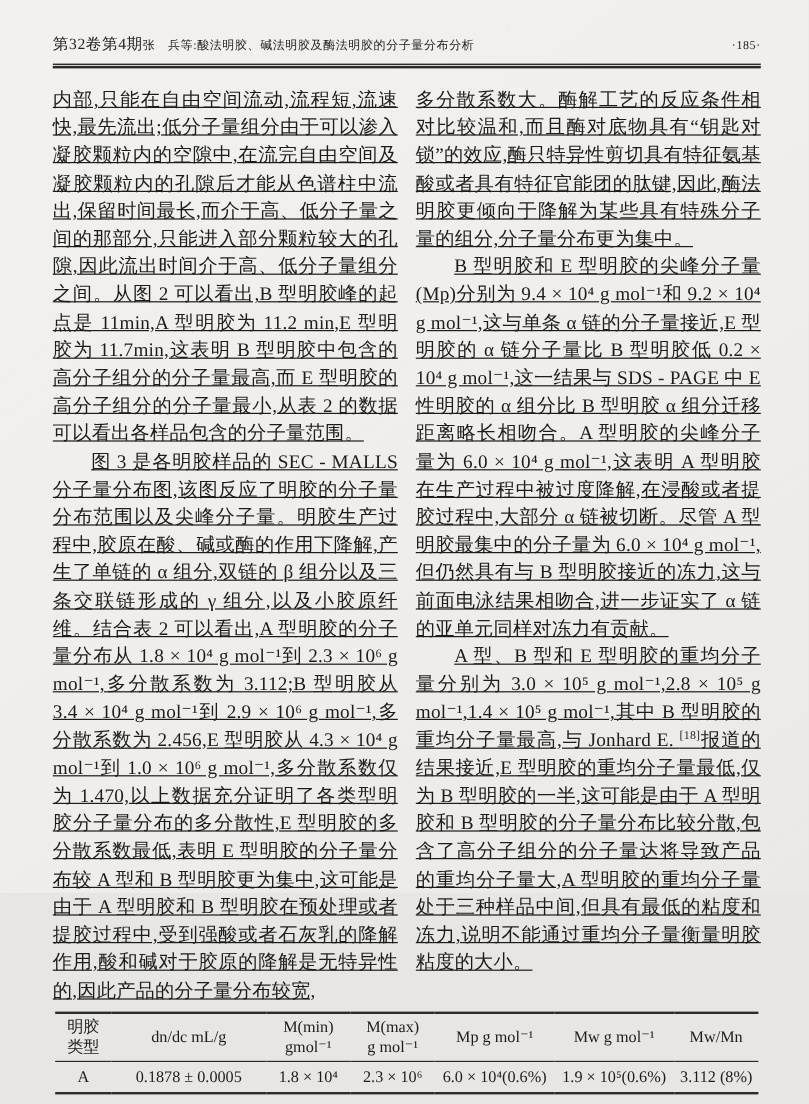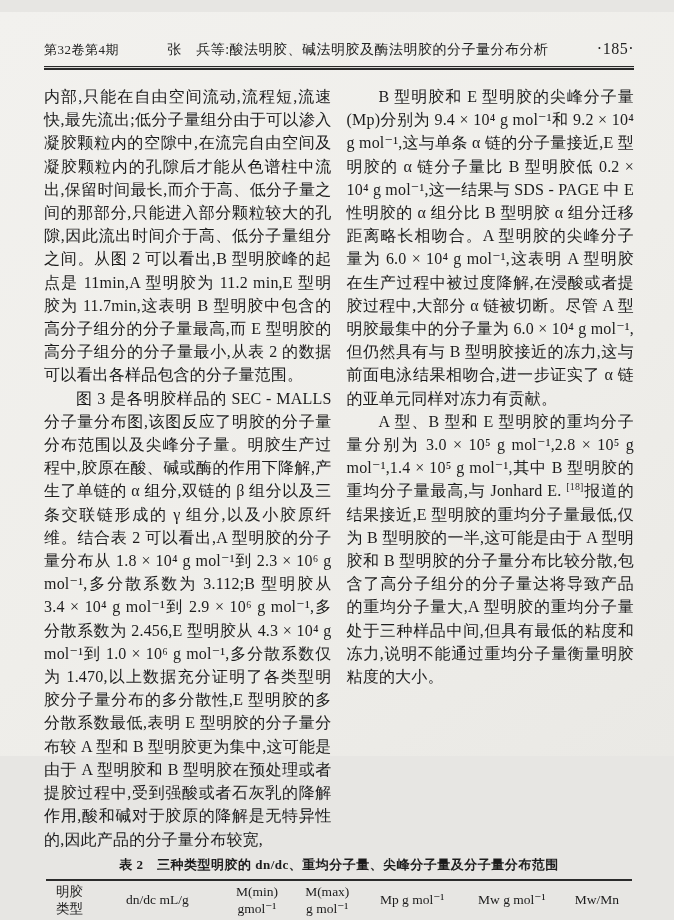--- a/index.html
+++ b/index.html
@@ -9,37 +9,36 @@
     font-family:"Liberation Serif","DejaVu Serif",serif;
     color:#1c1c1c;
     overflow:hidden;
   }
   .page{
     position:relative;
     width:674px;height:744px;
     background:linear-gradient(145deg,#f2f1ee 0%,#efeeea 55%,#eae9e5 100%);
     box-sizing:border-box;
     padding:28px 40px 0 44px;
-    margin-top:12px;
   }
   
   .header{
     display:flex;align-items:baseline;justify-content:space-between;
     font-size:13px;letter-spacing:.5px;color:#222;
   }
   .header .issue{white-space:nowrap;}
-  .header .running-title{flex:1;text-align:center;font-size:14px;white-space:nowrap;}
-  .header .page-marker{white-space:nowrap;font-size:16px;}
+  .header .running-title{flex:1;font-size:10px;white-space:nowrap;}
+  .header .page-marker{white-space:nowrap;font-size:10px;}
   .header-rule{
     margin-top:7px;height:4px;
     background:linear-gradient(#2a2a2a 0 35%,#d8d7d3 35% 60%,#2a2a2a 60% 100%);
   }
   
   .columns{
-    display:flex;gap:15px;margin-top:15px;
+    display:flex;gap:15px;margin-top:15px;text-decoration:underline;
   }
   .col{
     width:288px;
     font-size:16px;line-height:23.2px;
     text-align:justify;text-justify:inter-character;
     letter-spacing:.2px;
   }
   .col p{margin:0;}
   .col p.indent{text-indent:2em;}
   .sup{vertical-align:super;font-size:.62em;line-height:0;}
@@ -76,26 +75,26 @@
     <span class="page-marker">·185·</span>
   </div>
   <div class="header-rule"></div>
 
   <div class="columns">
     <div class="col">
       <p>内部,只能在自由空间流动,流程短,流速快,最先流出;低分子量组分由于可以渗入凝胶颗粒内的空隙中,在流完自由空间及凝胶颗粒内的孔隙后才能从色谱柱中流出,保留时间最长,而介于高、低分子量之间的那部分,只能进入部分颗粒较大的孔隙,因此流出时间介于高、低分子量组分之间。从图 2 可以看出,B 型明胶峰的起点是 11min,A 型明胶为 11.2 min,E 型明胶为 11.7min,这表明 B 型明胶中包含的高分子组分的分子量最高,而 E 型明胶的高分子组分的分子量最小,从表 2 的数据可以看出各样品包含的分子量范围。</p>
       <p class="indent">图 3 是各明胶样品的 SEC - MALLS 分子量分布图,该图反应了明胶的分子量分布范围以及尖峰分子量。明胶生产过程中,胶原在酸、碱或酶的作用下降解,产生了单链的 α 组分,双链的 β 组分以及三条交联链形成的 γ 组分,以及小胶原纤维。结合表 2 可以看出,A 型明胶的分子量分布从 1.8 × 10⁴ g mol⁻¹到 2.3 × 10⁶ g mol⁻¹,多分散系数为 3.112;B 型明胶从 3.4 × 10⁴ g mol⁻¹到 2.9 × 10⁶ g mol⁻¹,多分散系数为 2.456,E 型明胶从 4.3 × 10⁴ g mol⁻¹到 1.0 × 10⁶ g mol⁻¹,多分散系数仅为 1.470,以上数据充分证明了各类型明胶分子量分布的多分散性,E 型明胶的多分散系数最低,表明 E 型明胶的分子量分布较 A 型和 B 型明胶更为集中,这可能是由于 A 型明胶和 B 型明胶在预处理或者提胶过程中,受到强酸或者石灰乳的降解作用,酸和碱对于胶原的降解是无特异性的,因此产品的分子量分布较宽,</p>
     </div>
     <div class="col">
+      <p>多分散系数大。酶解工艺的反应条件相对比较温和,而且酶对底物具有“钥匙对锁”的效应,酶只特异性剪切具有特征氨基酸或者具有特征官能团的肽键,因此,酶法明胶更倾向于降解为某些具有特殊分子量的组分,分子量分布更为集中。</p>
       <p class="indent">B 型明胶和 E 型明胶的尖峰分子量(Mp)分别为 9.4 × 10⁴ g mol⁻¹和 9.2 × 10⁴ g mol⁻¹,这与单条 α 链的分子量接近,E 型明胶的 α 链分子量比 B 型明胶低 0.2 × 10⁴ g mol⁻¹,这一结果与 SDS - PAGE 中 E 性明胶的 α 组分比 B 型明胶 α 组分迁移距离略长相吻合。A 型明胶的尖峰分子量为 6.0 × 10⁴ g mol⁻¹,这表明 A 型明胶在生产过程中被过度降解,在浸酸或者提胶过程中,大部分 α 链被切断。尽管 A 型明胶最集中的分子量为 6.0 × 10⁴ g mol⁻¹,但仍然具有与 B 型明胶接近的冻力,这与前面电泳结果相吻合,进一步证实了 α 链的亚单元同样对冻力有贡献。</p>
       <p class="indent"><span>A 型、B 型和 E 型明胶的重均分子量分别为 3.0 × 10⁵ g mol⁻¹,2.8 × 10⁵ g mol⁻¹,1.4 × 10⁵ g mol⁻¹,其中 B 型明胶的重均分子量最高,与 Jonhard E. </span><span class="sup">[18]</span><span>报道的结果接近,E 型明胶的重均分子量最低,仅为 B 型明胶的一半,这可能是由于 A 型明胶和 B 型明胶的分子量分布比较分散,包含了高分子组分的分子量达将导致产品的重均分子量大,A 型明胶的重均分子量处于三种样品中间,但具有最低的粘度和冻力,说明不能通过重均分子量衡量明胶粘度的大小。</span></p>
     </div>
   </div>
 
-  <div class="table-caption">表 2　三种类型明胶的 dn/dc、重均分子量、尖峰分子量及分子量分布范围</div>
   <table class="data">
     <thead>
       <tr>
         <th style="width:8%">明胶
 类型</th>
         <th style="width:22%">dn/dc mL/g</th>
         <th style="width:12%">M(min)
 gmol⁻¹</th>
         <th style="width:12%">M(max)
 g mol⁻¹</th>

